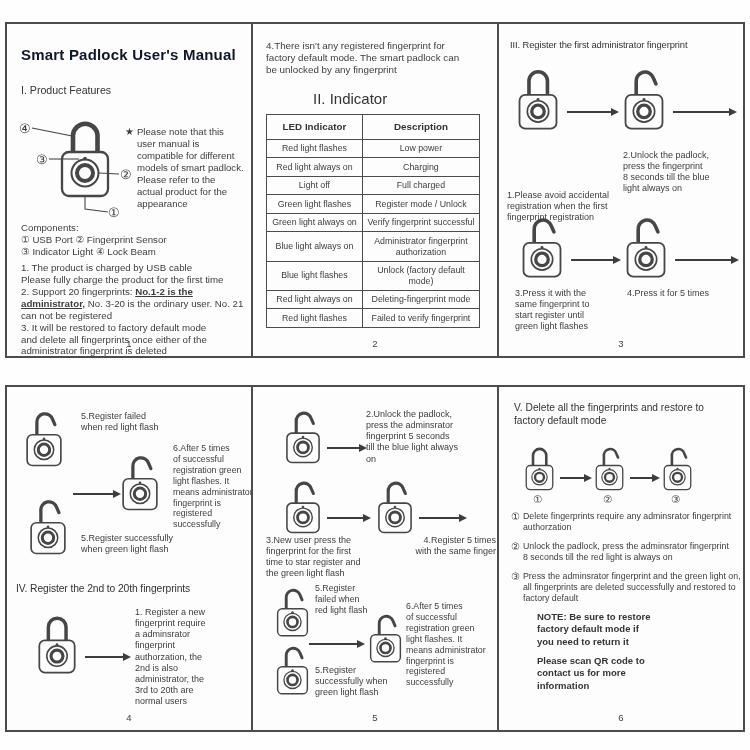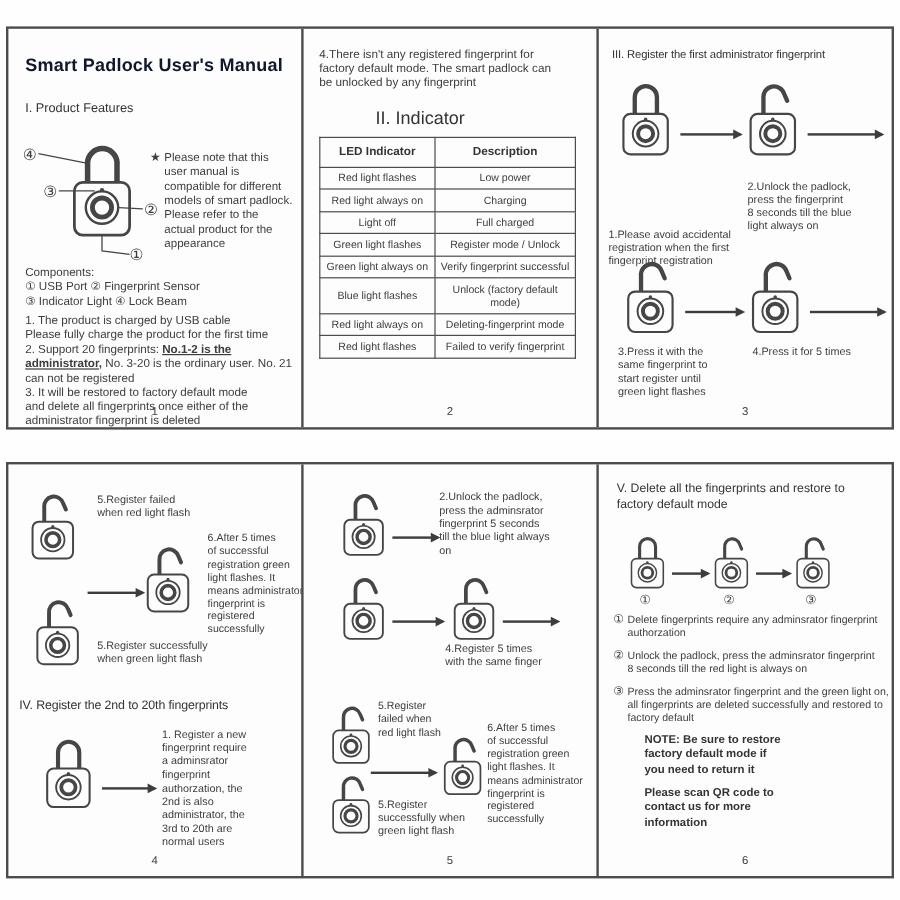--- a/index.html
+++ b/index.html
@@ -127,20 +127,24 @@
             </tr>
           <tr>
               <td>Green light flashes</td>
               <td>Register mode / Unlock</td>
             </tr>
           <tr>
               <td>Green light always on</td>
               <td>Verify fingerprint successful</td>
             </tr>
           <tr>
+              <td>Blue light always on</td>
+              <td>Administrator fingerprint authorization</td>
+            </tr>
+          <tr>
               <td>Blue light flashes</td>
               <td>Unlock (factory default mode)</td>
             </tr>
           <tr>
               <td>Red light always on</td>
               <td>Deleting-fingerprint mode</td>
             </tr>
           <tr>
               <td>Red light flashes</td>
               <td>Failed to verify fingerprint</td>
@@ -313,21 +317,25 @@
       <span class="padlock" style="left:122px;top:84px;width:40px;">
           <svg viewBox="0 0 56 88" xmlns="http://www.w3.org/2000/svg">
             <path d="M18.5 47 L18.5 29 A10.8 10.8 0 0 1 39.5 24.5 L42.5 31.5" fill="none" stroke="#464646" stroke-width="4.4" stroke-linecap="round"></path>
             <rect x="5.5" y="45" width="45" height="41" rx="7" fill="#fdfdfd" stroke="#464646" stroke-width="2.2"></rect>
             <circle cx="28" cy="65" r="13" fill="none" stroke="#464646" stroke-width="2"></circle>
             <circle cx="28" cy="65" r="7.6" fill="none" stroke="#464646" stroke-width="4"></circle>
             <circle cx="28" cy="50.5" r="1.8" fill="#464646"></circle>
           </svg>
         </span>
       <span class="arrow" style="left:166px;top:130px;width:46px;"></span>
-      <div class="cap" style="left:118px;top:148px;width:106px;">4.Register  5 times
+      <div class="cap" style="left:13px;top:148px;width:112px;">3.New user press the
+fingerprint  for the first
+time to star register and
+the green  light  flash</div>
+      <div class="cap" style="left:137px;top:148px;width:106px;text-align:right;">4.Register  5 times
 with the same finger</div>
 
       <span class="padlock" style="left:21px;top:192px;width:37px;">
           <svg viewBox="0 0 56 88" xmlns="http://www.w3.org/2000/svg">
             <path d="M18.5 47 L18.5 29 A10.8 10.8 0 0 1 39.5 24.5 L42.5 31.5" fill="none" stroke="#464646" stroke-width="4.4" stroke-linecap="round"></path>
             <rect x="5.5" y="45" width="45" height="41" rx="7" fill="#fdfdfd" stroke="#464646" stroke-width="2.2"></rect>
             <circle cx="28" cy="65" r="13" fill="none" stroke="#464646" stroke-width="2"></circle>
             <circle cx="28" cy="65" r="7.6" fill="none" stroke="#464646" stroke-width="4"></circle>
             <circle cx="28" cy="50.5" r="1.8" fill="#464646"></circle>
           </svg>

